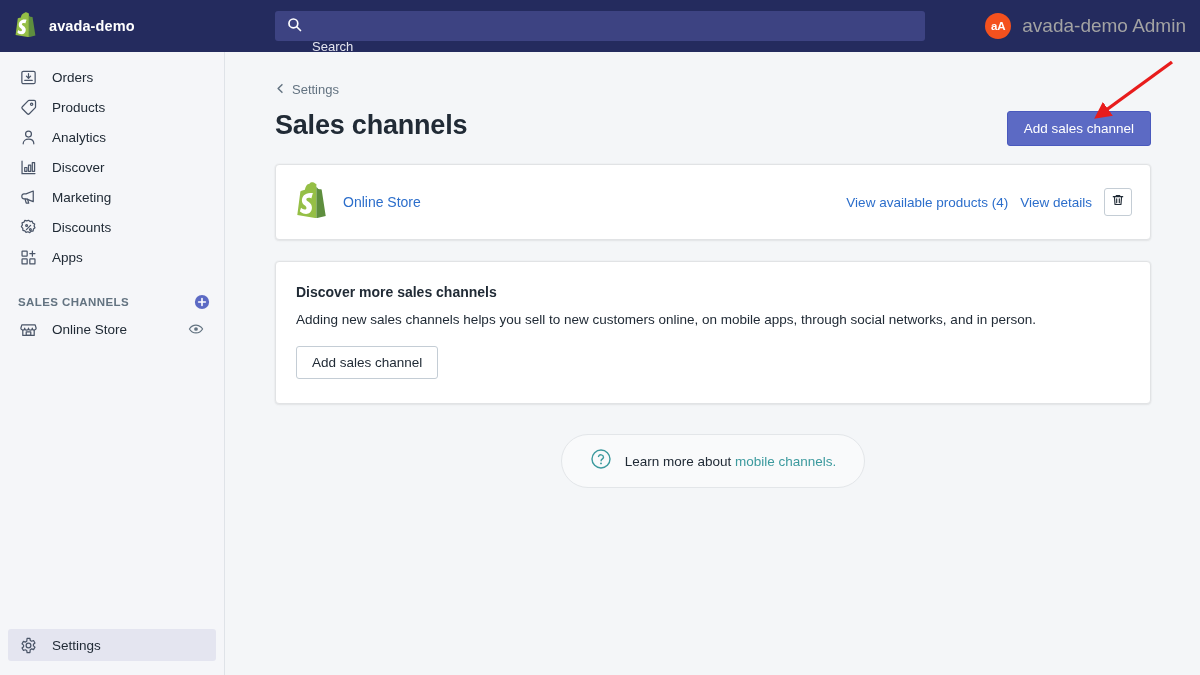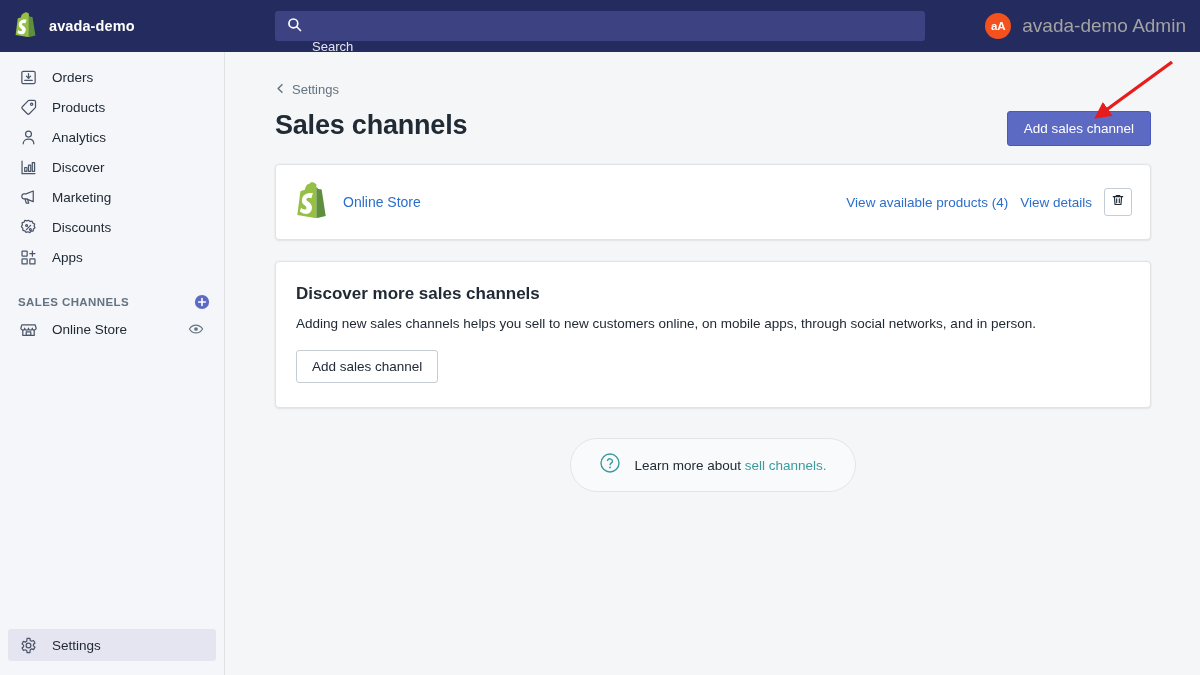--- a/index.html
+++ b/index.html
@@ -105,21 +105,21 @@
   .channel-card-name { font-size: 14px; color: #2c6ecb; margin-left: 15px; cursor: pointer; }
   .channel-card-actions { margin-left: auto; display: flex; align-items: center; gap: 12px; }
   .clink { font-size: 13.5px; color: #2c6ecb; cursor: pointer; }
   .trash-btn {
     width: 28px; height: 28px; border: 1px solid #c4cdd5; border-radius: 3px;
     background: #fff; display: flex; align-items: center; justify-content: center;
     cursor: pointer; color: #212b36;
   }
 
   .discover-card { margin-top: 21px; padding: 22px 20px 24px 20px; }
-  .discover-title { font-size: 17px; color: #212b36; font-weight: 600; }
+  .discover-title { font-size: 14px; color: #212b36; font-weight: 600; }
   .discover-text { font-size: 13.5px; color: #212b36; margin-top: 12px; }
   .secondary-btn {
     margin-top: 19px; background: #fff; border: 1px solid #c4cdd5; border-radius: 3px;
     font-size: 13.5px; color: #212b36; padding: 8px 15px; cursor: pointer;
     font-family: "Liberation Sans", sans-serif;
   }
 
   .learnmore-wrap { display: flex; justify-content: center; margin-top: 30px; }
   .learnmore {
     display: flex; align-items: center; gap: 13px;
@@ -331,21 +331,21 @@
 
     <div class="learnmore-wrap">
       <div class="learnmore">
         <span>
           <svg width="22" height="22" viewBox="0 0 22 22" fill="none" stroke="#3c9a9e" stroke-width="1.4">
             <circle cx="11" cy="11" r="9"></circle>
             <path d="M8.5 8.4a2.6 2.6 0 0 1 5 .9c0 1.7-2.4 2-2.4 3.4" stroke-linecap="round"></path>
             <circle cx="11" cy="15.4" r=".95" fill="#3c9a9e" stroke="none"></circle>
           </svg>
         </span>
-        <span class="lm-text"><span>Learn more about </span><span class="lm-link">sell channels.</span></span>
+        <span class="lm-text"><span>Learn more about </span><span class="lm-link">mobile channels.</span></span>
       </div>
     </div>
   </div>
 
   <svg class="arrow-svg" width="1200" height="675">
     <defs>
       <marker id="ahead" markerWidth="5" markerHeight="5" refX="3.6" refY="2.5" orient="auto">
         <path d="M0,0 L5,2.5 L0,5 z" fill="#e81c1c"></path>
       </marker>
     </defs>

